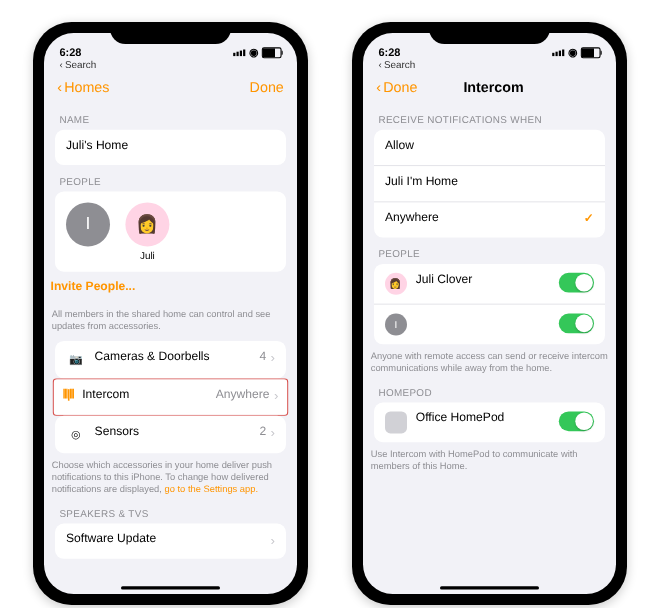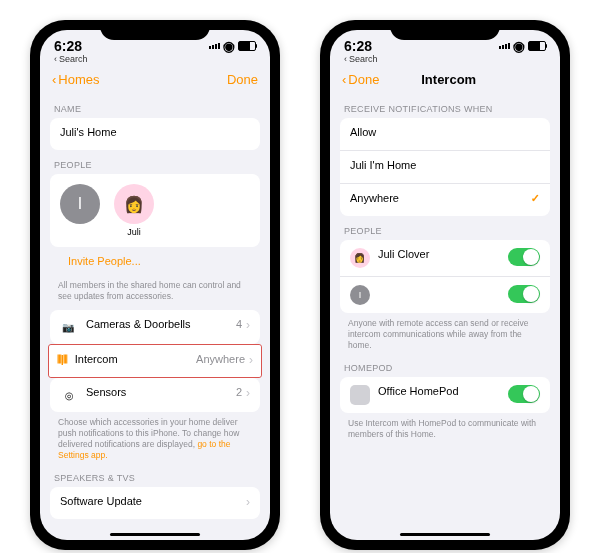--- a/index.html
+++ b/index.html
@@ -1,47 +1,47 @@
 <!DOCTYPE html>
 <html><head>
 <meta charset="utf-8">
 <style>
 body{margin:0;background:#fff;font-family:-apple-system,Helvetica,Arial,sans-serif;width:600px;height:553px;overflow:hidden}
 .row{display:flex;gap:40px;padding:20px 30px;justify-content:center}
 .phone{width:250px;height:510px;background:#000;border-radius:35px;padding:10px;box-shadow:0 0 8px rgba(0,0,0,.3) inset,0 2px 10px rgba(0,0,0,.2);position:relative}
 .screen{width:100%;height:100%;background:#f2f2f7;border-radius:27px;overflow:hidden;position:relative}
 .notch{position:absolute;top:0;left:50%;transform:translateX(-50%);width:110px;height:20px;background:#000;border-radius:0 0 14px 14px;z-index:10}
-.sbar{height:22px;display:flex;justify-content:space-between;align-items:flex-end;padding:2px 14px 0;font-size:14px;font-weight:600}
+.sbar{height:22px;display:flex;justify-content:space-between;align-items:flex-end;padding:2px 14px 0;font-size:10px;font-weight:600}
 .sbar .r{display:flex;gap:3px;align-items:center}
 .srch{font-size:9px;padding:0 14px;color:#333;display:flex;align-items:center;gap:2px}
 .nav{height:30px;display:flex;justify-content:space-between;align-items:center;padding:0 12px;font-size:13px;background:#f2f2f7}
 .nav .l,.nav .r{color:#ff9500;display:flex;align-items:center;gap:2px;font-weight:500}
 .nav .c{font-weight:600;color:#000}
 .content{height:calc(100% - 62px);overflow:hidden;font-size:11px}
 .hdr{text-transform:uppercase;color:#8e8e93;font-size:9px;padding:10px 14px 4px;letter-spacing:.3px}
-.ftr{color:#8e8e93;font-size:8.5px;padding:5px 18px 2px;line-height:1.3}
+.ftr{color:#8e8e93;font-size:8.5px;padding:5px 7px 2px;line-height:1.3}
 .ftr a{color:#ff9500;text-decoration:none}
 .card{background:#fff;margin:0 10px;border-radius:8px}
 .cell{display:flex;padding:8px 10px;border-bottom:.5px solid #e5e5ea;min-height:16px}
 .cell:last-child{border-bottom:none}
 .cell .lbl{flex:1;color:#000}
 .cell .val{color:#8e8e93;margin-right:4px}
 .chev{color:#c7c7cc;font-size:12px}
 .check{color:#ff9500;font-weight:700}
 .ico{width:18px;height:18px;border-radius:4px;margin-right:8px;display:flex;align-items:center;justify-content:center;font-size:10px}
 .toggle{width:32px;height:18px;border-radius:9px;position:relative}
 .toggle.on{background:#34c759}
 .toggle .knob{width:16px;height:16px;background:#fff;border-radius:50%;position:absolute;top:1px;right:1px;box-shadow:0 1px 2px rgba(0,0,0,.2)}
 .people-card{background:#fff;margin:0 10px;border-radius:8px;padding:10px;display:flex;gap:14px}
 .person{display:flex;flex-direction:column;align-items:center;gap:3px;font-size:9px}
 .avatar{width:40px;height:40px;border-radius:50%;display:flex;align-items:center;justify-content:center;font-size:16px}
 .avatar.gray{background:#8e8e93;color:#fff}
 .avatar.pink{background:#ffd4e5}
 .avatar-sm{width:20px;height:20px;border-radius:50%;margin-right:8px;display:flex;align-items:center;justify-content:center;font-size:9px}
-.invite{color:#ff9500;padding:8px 28px;font-size:11px;font-weight:400}
+.invite{color:#ff9500;padding:8px 6px;font-size:11px;font-weight:700}
 .hl{border:1.5px solid #d9534f;border-radius:3px;margin:0 8px}
 .hl .cell{padding:8px 8px}
 .wave{color:#ff9500;margin-right:8px;font-weight:700;letter-spacing:-1px}
 .homebar{position:absolute;bottom:4px;left:50%;transform:translateX(-50%);width:90px;height:3px;background:#000;border-radius:2px}
 .sig{display:inline-flex;align-items:flex-end;gap:1px}
 .sig i{width:2px;background:#000;display:inline-block}
 .bat{width:16px;height:8px;border:1px solid #000;border-radius:2px;position:relative}
 .bat::after{content:'';position:absolute;right:-2px;top:2px;width:1px;height:4px;background:#000;border-radius:0 1px 1px 0}
 .bat i{display:block;width:70%;height:100%;background:#000}
 </style>

